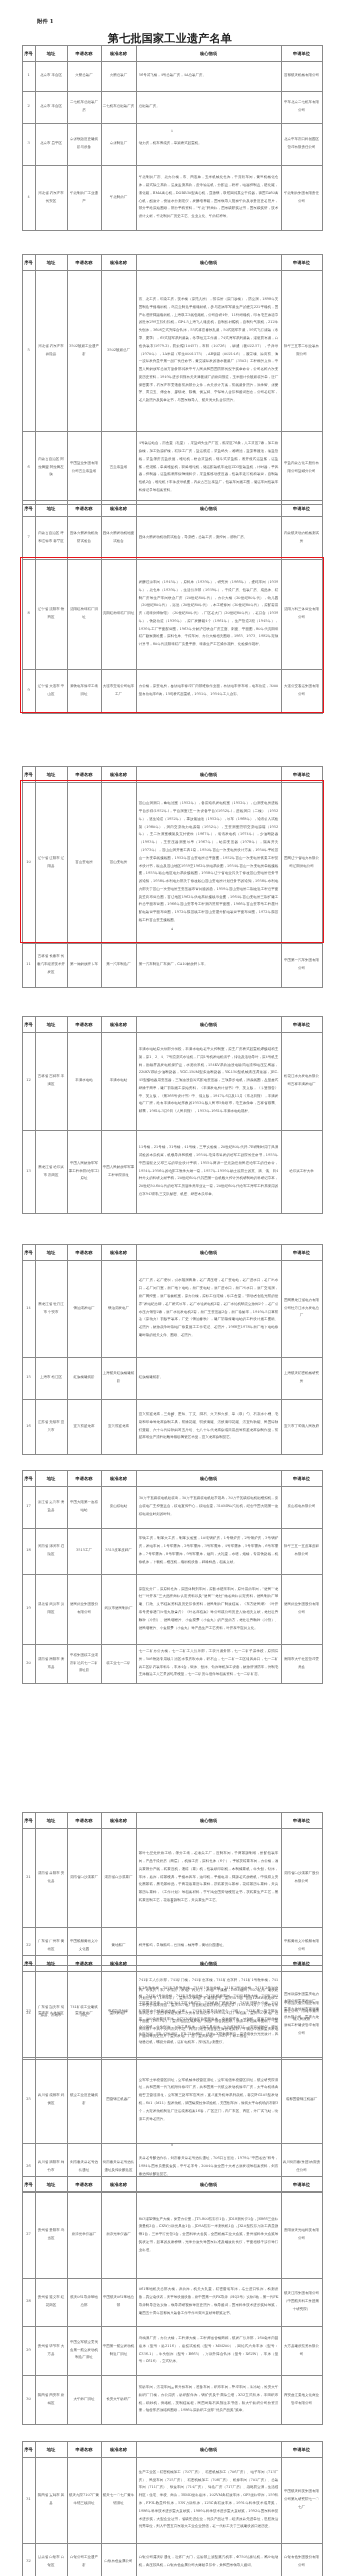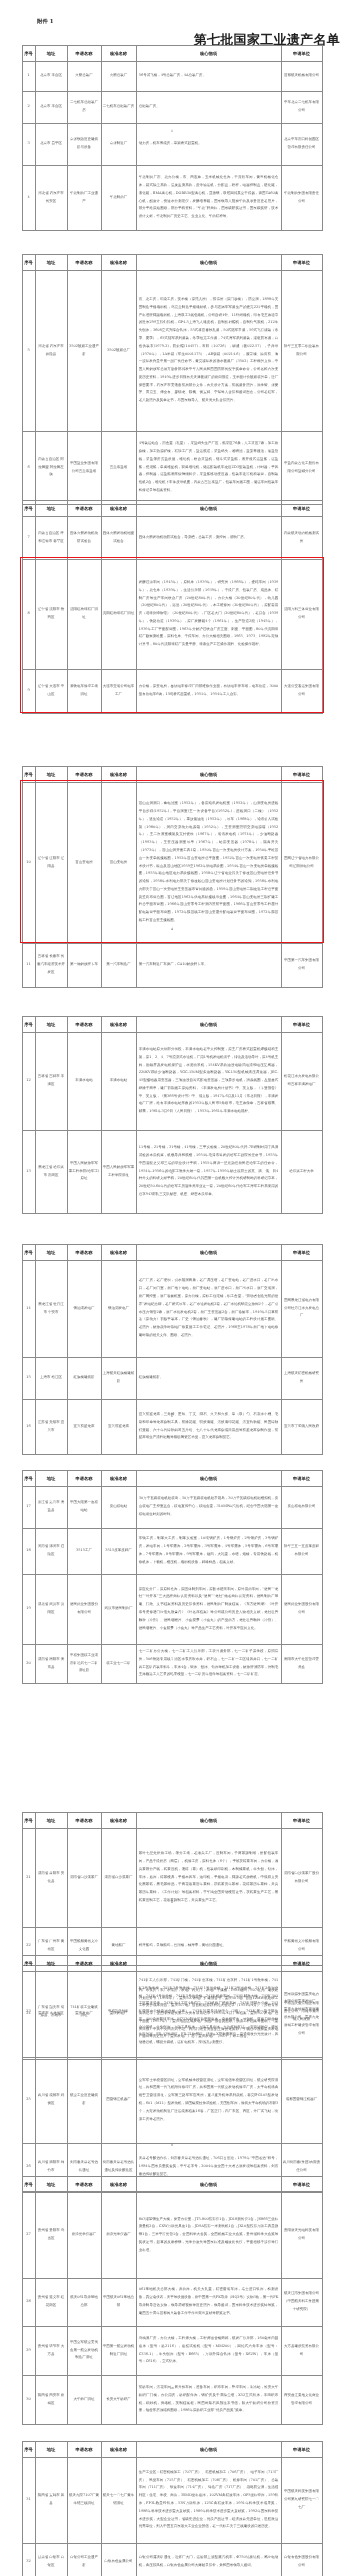--- a/index.html
+++ b/index.html
@@ -1,18 +1,18 @@
 <!DOCTYPE html>
 <html style="font-size:8.6px"><head>
 <meta charset="utf-8">
 <style>
   html, body { margin: 0; padding: 0; background: #ffffff; }
   body { width: 344px; position: relative; font-family: "DejaVu Serif", "Liberation Serif", serif; color: #333; }
   .attach { position: absolute; left: 37px; top: 18px; font-size: 5.4px; font-weight: bold; color: #222; }
-  .doc-title { position: absolute; left: 0; width: 340px; top: 31px; text-align: right; font-size: 13px; font-weight: bold; color: #222; letter-spacing: 0.3px; }
+  .doc-title { position: absolute; left: 0; width: 340px; top: 31px; text-align: center; font-size: 11px; font-weight: bold; color: #222; letter-spacing: 0.3px; }
   table.heritage { position: absolute; left: 21.5px; width: 301px; border-collapse: collapse; table-layout: fixed; }
   table.heritage th, table.heritage td { border: 0.5px solid #8a8a8a; }
   table.heritage th { height: 14.5px; font-size: 4.3px; font-weight: bold; color: #222; text-align: center; padding: 0; font-family: "DejaVu Sans", "Liberation Sans", sans-serif; }
   table.heritage td { font-size: 3.5px; line-height: 7.8px; color: #555; text-align: center; vertical-align: middle; padding: 0 1.1px; }
   table.heritage td.items { text-align: justify; padding: 2.2px 2.2px; line-height: 7.8px; }
   col.c0 { width: 13px; } col.c1 { width: 32px; } col.c2 { width: 34px; } col.c3 { width: 35px; } col.c4 { width: 145px; } col.c5 { width: 41px; }
   .pageno { position: absolute; left: 0; width: 344px; text-align: center; font-size: 3.2px; color: #555; }
   .hl { position: absolute; border: 1.1px solid #e8141b; pointer-events: none; box-sizing: border-box; }
 </style>
 </head>

